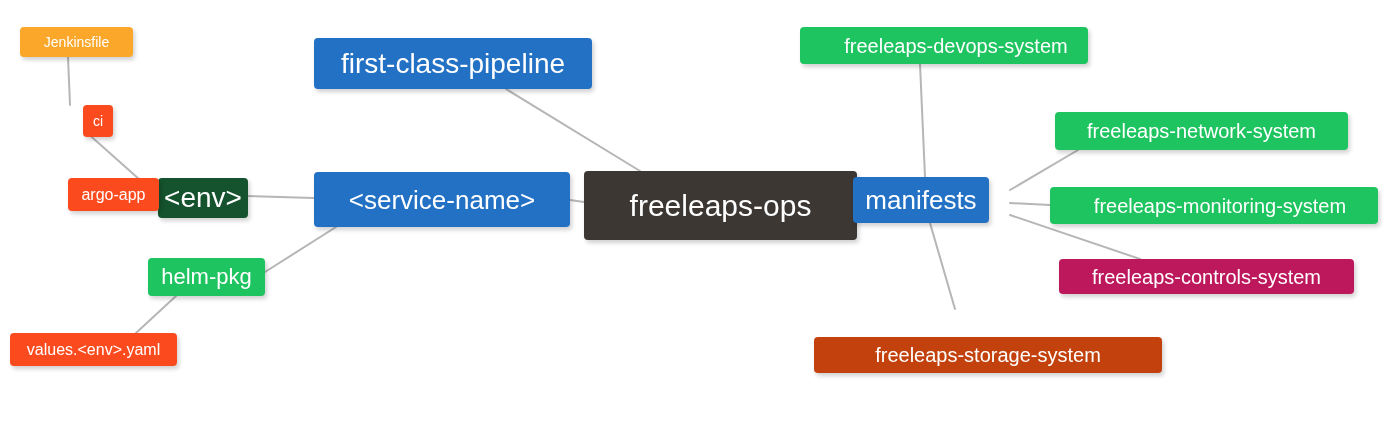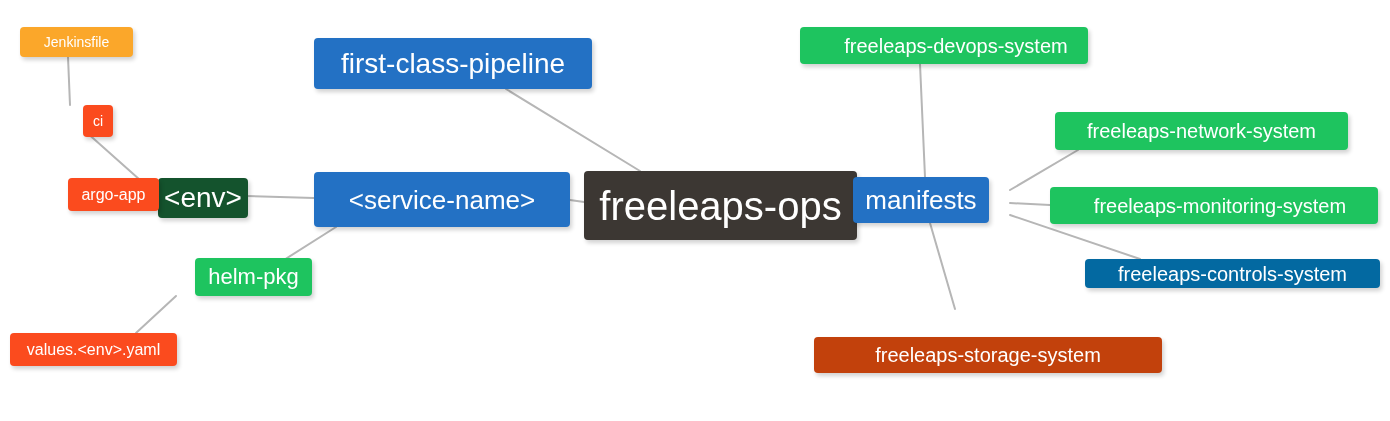--- a/index.html
+++ b/index.html
@@ -63,36 +63,36 @@
       <path class="edge-line" d="M 570,200 L 584,202" stroke="#b6b6b6"></path>
       <path class="edge-line" d="M 506,89 L 640,171" stroke="#b6b6b6"></path>
       <path class="edge-line" d="M 843,202 L 853,200" stroke="#b6b6b6"></path>
       <path class="edge-line" d="M 925,177 L 920,64" stroke="#b6b6b6"></path>
       <path class="edge-line" d="M 1010,190 L 1078,150" stroke="#b6b6b6"></path>
       <path class="edge-line" d="M 1010,203 L 1050,205" stroke="#b6b6b6"></path>
       <path class="edge-line" d="M 1010,215 L 1140,259" stroke="#b6b6b6"></path>
       <path class="edge-line" d="M 930,223 L 955,309" stroke="#b6b6b6"></path>
     </svg>
   <div id="node-layer">
-      <div class="node" style="left: 584px; top: 171px; width: 273px; height: 69px; background: rgb(60, 55, 51); font-size: 40px;">
+      <div class="node" style="left: 584px; top: 171px; width: 273px; height: 69px; background: rgb(60, 55, 51); font-size: 30px;">
         <span class="node-label">freeleaps-ops</span>
       </div>
       <div class="node" style="left: 314px; top: 172px; width: 256px; height: 55px; background: rgb(35, 113, 196); font-size: 26px;">
         <span class="node-label">&lt;service-name&gt;</span>
       </div>
       <div class="node" style="left: 314px; top: 38px; width: 278px; height: 51px; background: rgb(35, 113, 196); font-size: 28px;">
         <span class="node-label">first-class-pipeline</span>
       </div>
       <div class="node" style="left: 853px; top: 177px; width: 136px; height: 46px; background: rgb(35, 113, 196); font-size: 26px;">
         <span class="node-label">manifests</span>
       </div>
       <div class="node" style="left: 158px; top: 178px; width: 90px; height: 40px; background: #14532d; font-size: 28px;">
         <span class="node-label">&lt;env&gt;</span>
       </div>
-      <div class="node" style="left: 148px; top: 258px; width: 117px; height: 38px; background: rgb(30, 196, 95); font-size: 22px; margin-left: 47px;">
+      <div class="node" style="left: 148px; top: 258px; width: 117px; height: 38px; background: rgb(30, 196, 95); font-size: 22px;">
         <span class="node-label">helm-pkg</span>
       </div>
       <div class="node" style="left: 20px; top: 27px; width: 113px; height: 30px; background: rgb(251, 167, 42); font-size: 14px;">
         <span class="node-label">Jenkinsfile</span>
       </div>
       <div class="node" style="left: 55px; top: 105px; width: 30px; height: 32px; background: rgb(251, 75, 30); font-size: 14px; margin-left: 28px;">
         <span class="node-label">ci</span>
       </div>
       <div class="node" style="left: 32px; top: 178px; width: 91px; height: 33px; background: rgb(251, 75, 30); font-size: 16px; margin-left: 36px;">
         <span class="node-label">argo-app</span>
@@ -102,20 +102,20 @@
       </div>
       <div class="node" style="left: 800px; top: 27px; width: 288px; height: 37px; background: rgb(30, 196, 95); font-size: 20px; padding-left: 24px;">
         <span class="node-label">freeleaps-devops-system</span>
       </div>
       <div class="node" style="left: 1055px; top: 112px; width: 293px; height: 38px; background: rgb(30, 196, 95); font-size: 20px; justify-content: center;">
         <span class="node-label">freeleaps-network-system</span>
       </div>
       <div class="node" style="left: 1050px; top: 187px; width: 328px; height: 37px; background: rgb(30, 196, 95); font-size: 20px; padding-left: 12px;">
         <span class="node-label">freeleaps-monitoring-system</span>
       </div>
-      <div class="node" style="left: 1059px; top: 259px; width: 295px; height: 29px; background: #0369a1; font-size: 20px; margin-left: 26px;">
+      <div class="node" style="left: 1059px; top: 259px; width: 295px; height: 35px; background: #be185d; font-size: 20px;">
         <span class="node-label">freeleaps-controls-system</span>
       </div>
       <div class="node" style="left: 814px; top: 309px; width: 348px; height: 36px; background: #c2410c; font-size: 20px; margin-top: 28px;">
         <span class="node-label">freeleaps-storage-system</span>
       </div>
     </div>
 </div>
 
 </body></html>

